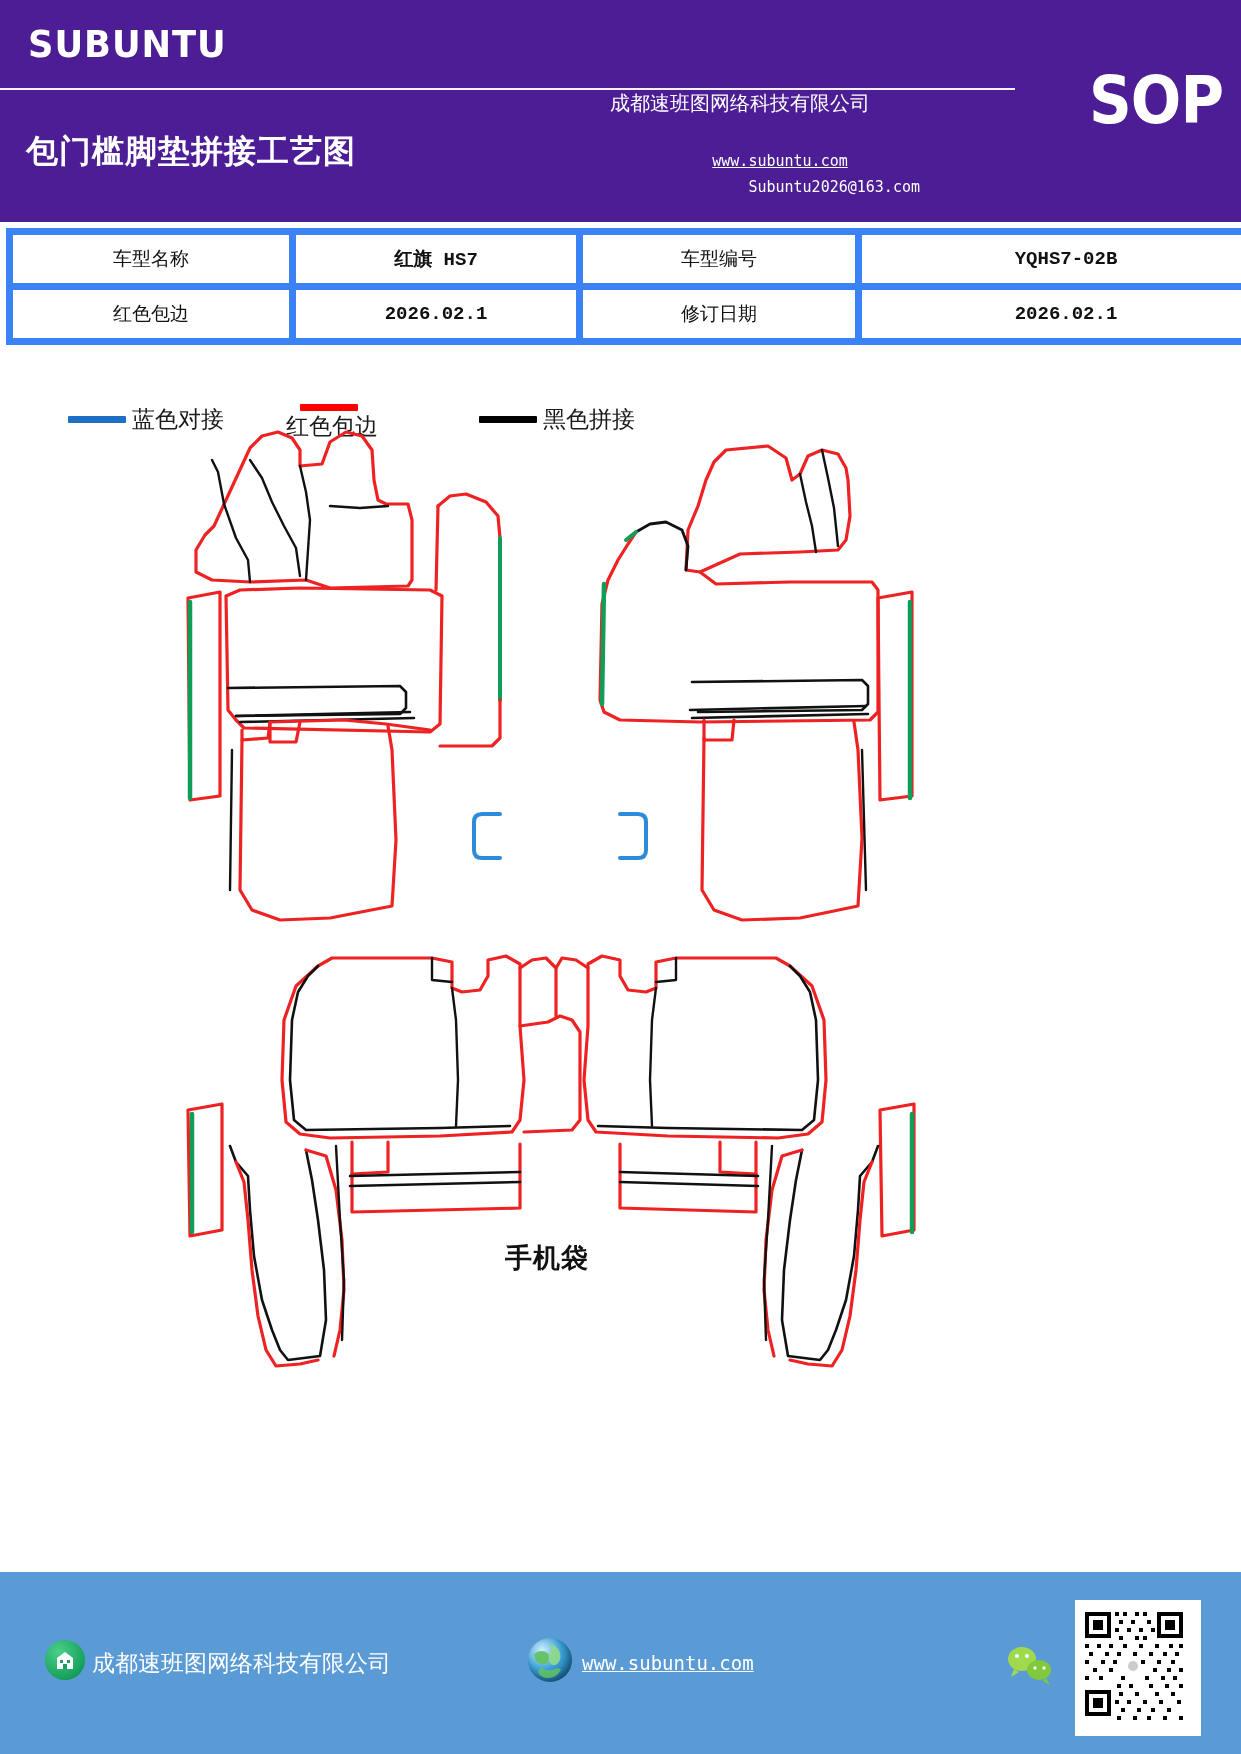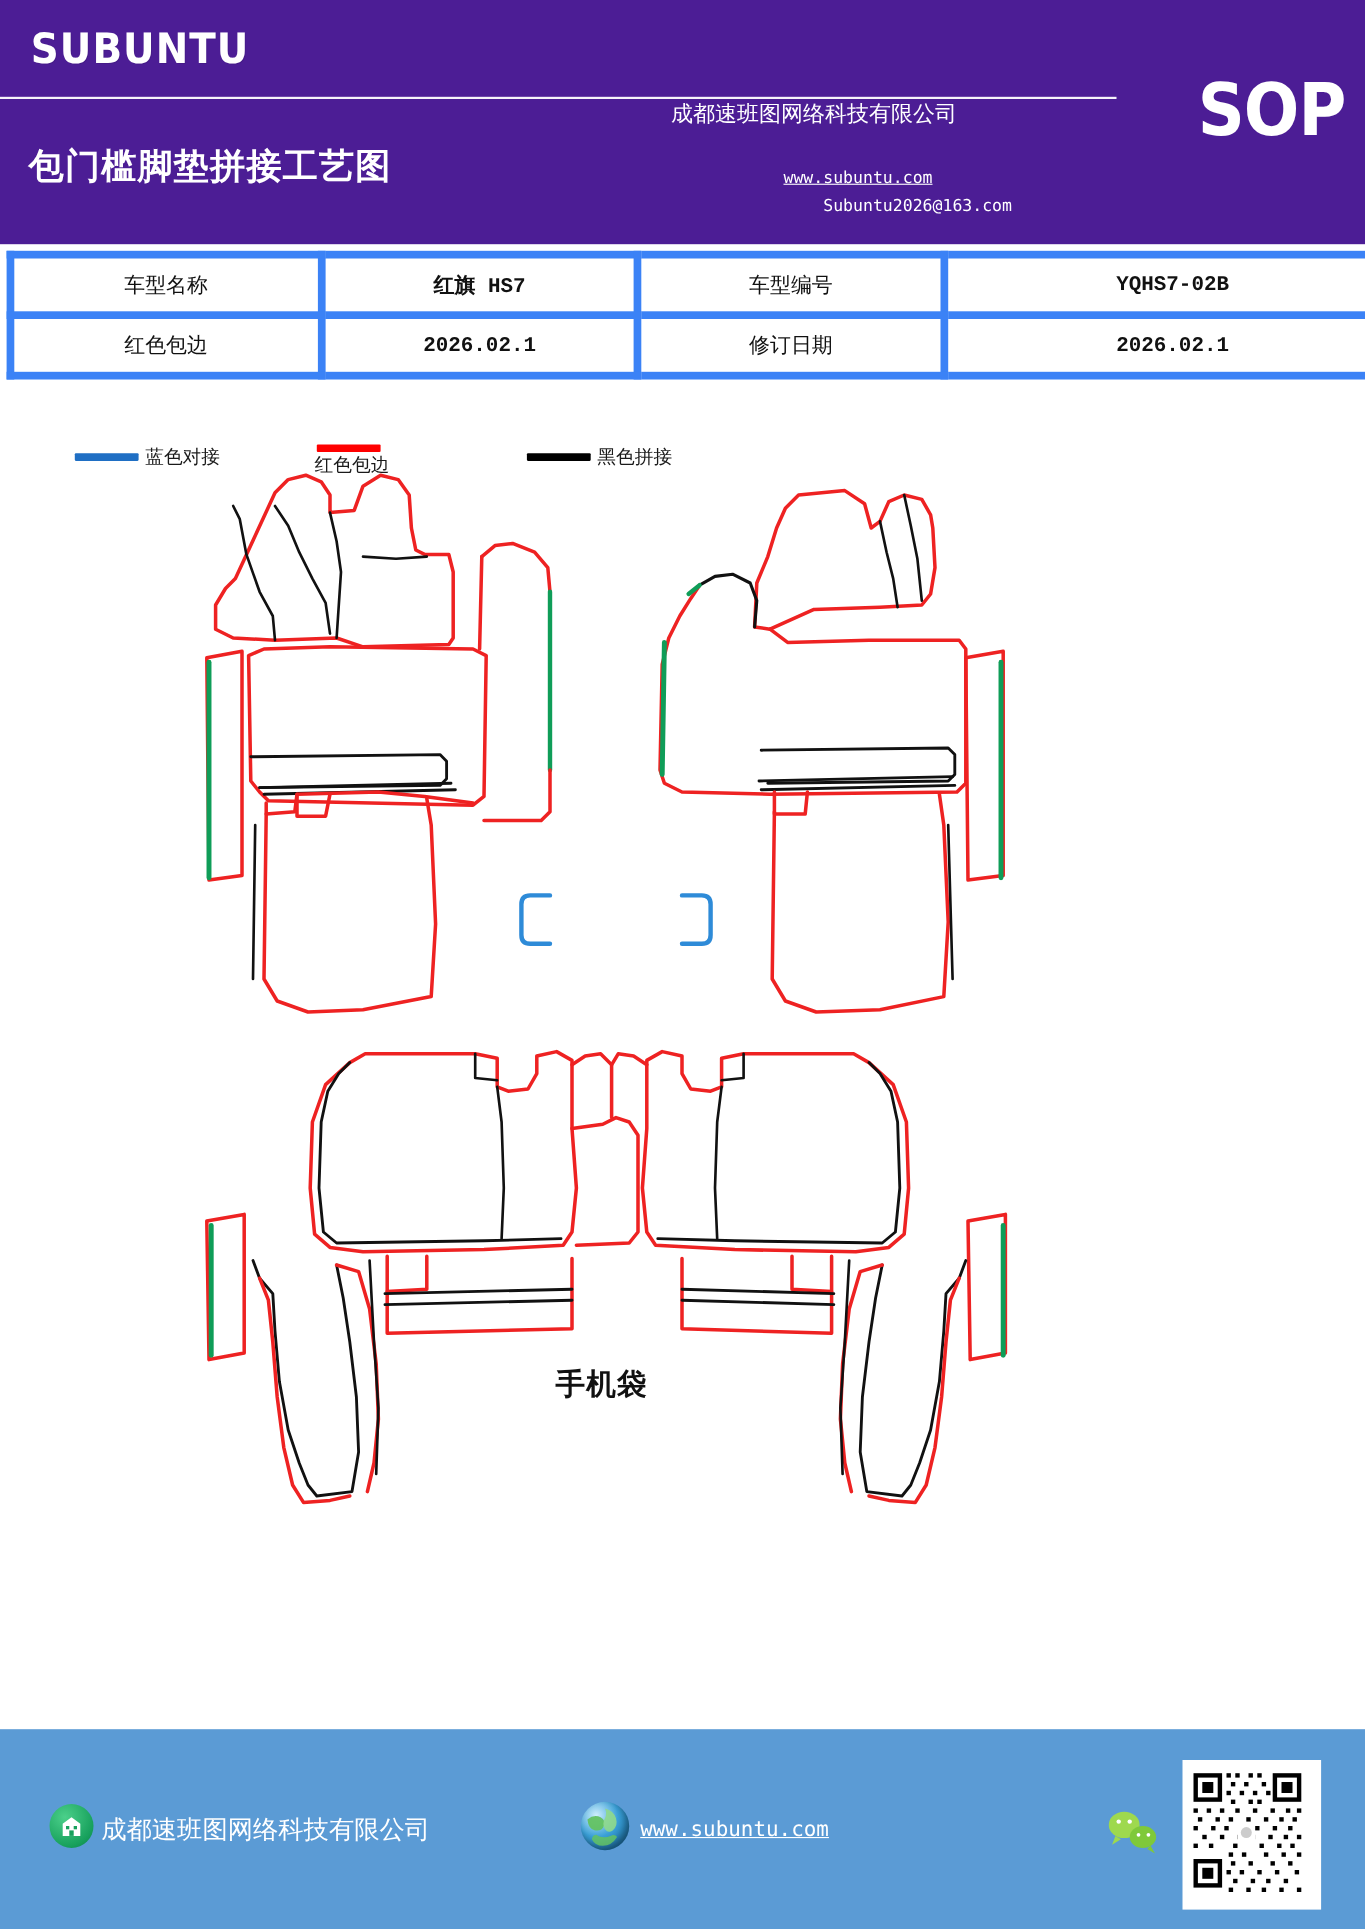--- a/index.html
+++ b/index.html
@@ -79,21 +79,21 @@
   .col-a{width:274px;}
   .col-b{width:278px;}
   .col-c{width:270px;}
   .col-d{width:406px;}
   
   .legend{
     position:absolute;left:0;top:398px;width:1241px;height:50px;
   }
   .leg-item{position:absolute;display:flex;align-items:center;}
   .leg-bar{width:58px;height:7px;margin-right:6px;border-radius:1px;}
-  .leg-text{font-size:17px;color:#1a1a1a;font-family:"DejaVu Sans",sans-serif;white-space:nowrap;}
+  .leg-text{font-size:23px;color:#1a1a1a;font-family:"DejaVu Sans",sans-serif;white-space:nowrap;}
   
   .drawing{
     position:absolute;left:0;top:420px;width:1241px;height:1000px;
   }
   .phone-label{
     position:absolute;left:505px;top:820px;
     font-size:27px;font-weight:bold;color:#111;
     font-family:"DejaVu Sans",sans-serif;
     letter-spacing:1px;
   }

